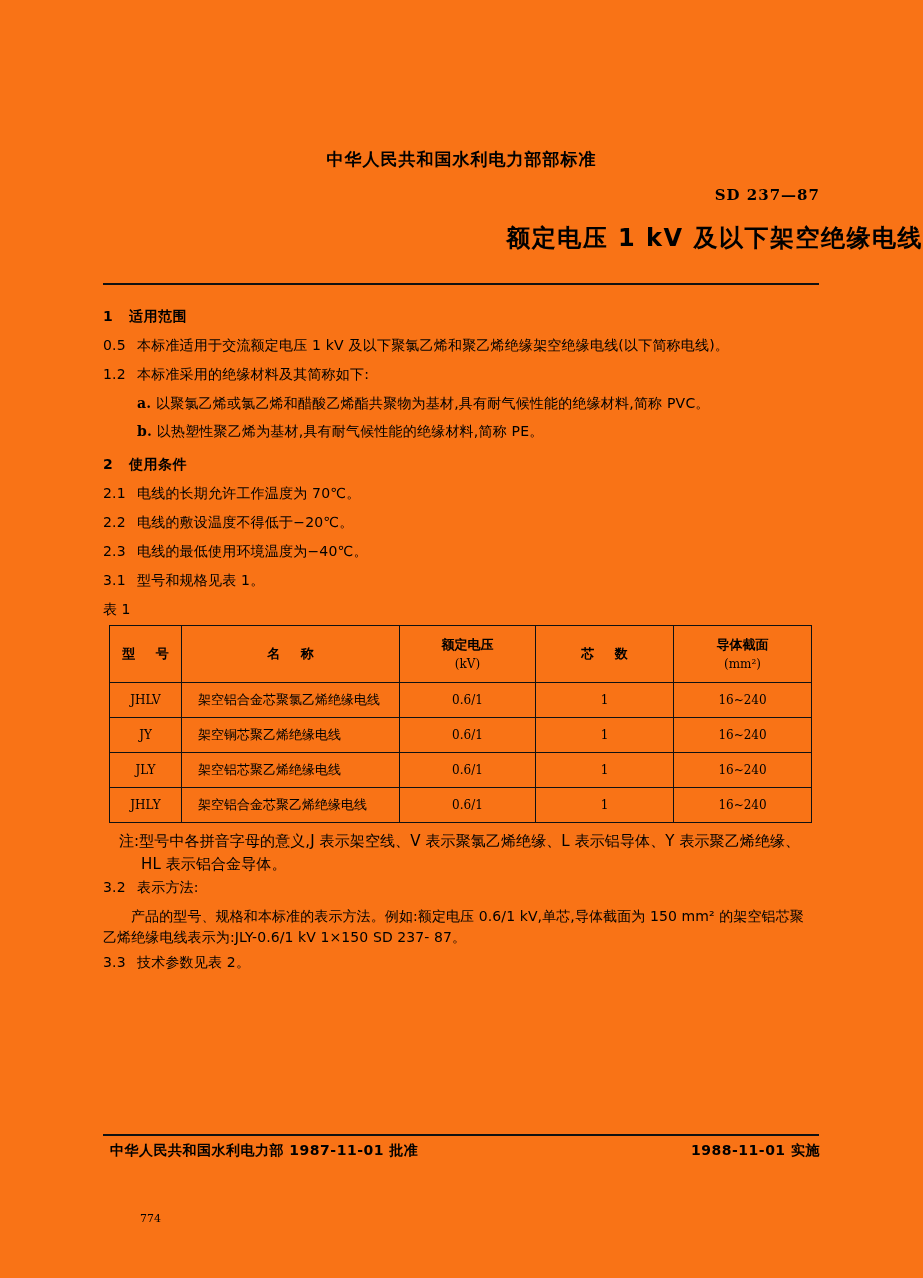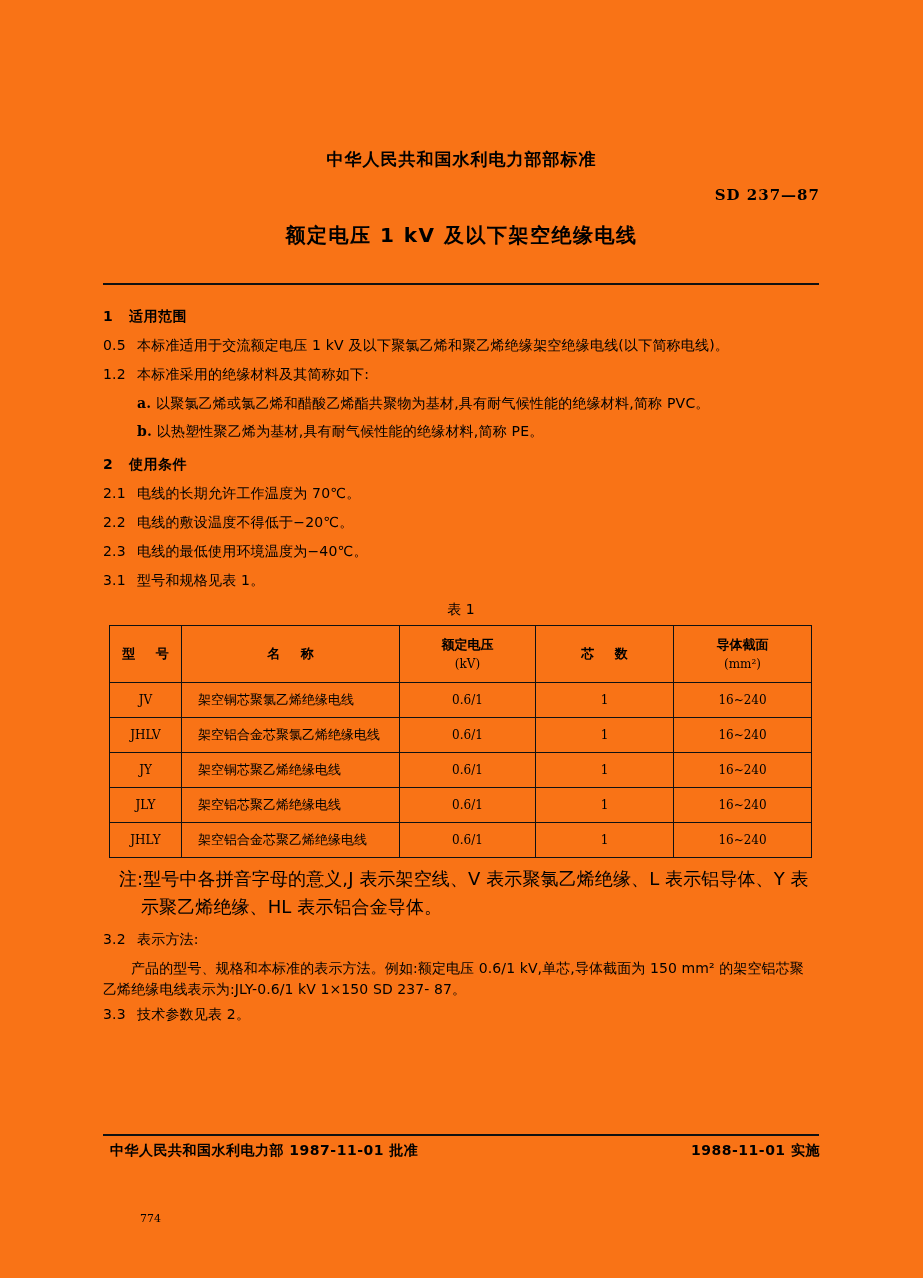--- a/index.html
+++ b/index.html
@@ -37,22 +37,22 @@
     font-size: 15px;
     font-weight: bold;
     letter-spacing: 1px;
     font-family: "DejaVu Serif", "Liberation Serif", serif;
   }
   .hdr-title {
     position: absolute;
     left: 0;
     top: 222px;
     width: 923px;
-    text-align: center;
-    font-size: 20px;
+    text-align: right;
+    font-size: 24px;
     font-weight: bold;
     letter-spacing: 1.5px;
   }
 
   .rule-top {
     position: absolute;
     left: 103px;
     top: 283px;
     width: 716px;
     height: 2px;
@@ -103,21 +103,21 @@
     letter-spacing: 0.2px;
   }
   .sub .lbl {
     font-weight: bold;
     font-family: "DejaVu Serif", "Liberation Serif", serif;
   }
   .gap-sec { margin-top: 14px; }
 
   
   .tbl-caption {
-    text-align: center;
+    text-align: left;
     font-size: 14px;
     margin: 10px 0 6px 0;
   }
   table.spec {
     border-collapse: collapse;
     width: 702px;
     margin: 0 0 0 6px;
     table-layout: fixed;
     padding-left: 7px;
   }
@@ -150,23 +150,23 @@
     font-size: 12px;
   }
   .col1 { width: 72px; }
   .col2 { width: 218px; }
   .col3 { width: 136px; }
   .col4 { width: 138px; }
   .col5 { width: 138px; }
   .sp { letter-spacing: 8px; padding-left: 8px; }
 
   .note {
-    font-size: 18px;
+    font-size: 15px;
     line-height: 1.55;
-    margin: 7px 0 8px 0;
+    margin: 7px 0 0 0;
     padding-left: 38px;
     text-indent: -22px;
     letter-spacing: 0.1px;
   }
   .para-indent {
     font-size: 14px;
     line-height: 1.55;
     margin: 0 12px 3px 0;
     text-indent: 28px;
     letter-spacing: 0.1px;
@@ -279,27 +279,20 @@
             <span class="sp">芯    数</span>
           </th>
           <th>
             <span>导体截面</span>
             <span class="u">(mm²)</span>
           </th>
         </tr>
       </thead>
       <tbody>
         <tr>
-          <td class="mono">JV</td>
-          <td class="name">架空铜芯聚氯乙烯绝缘电线</td>
-          <td class="mono">0.6/1</td>
-          <td class="mono">1</td>
-          <td class="mono">16~240</td>
-        </tr>
-        <tr>
           <td class="mono">JHLV</td>
           <td class="name">架空铝合金芯聚氯乙烯绝缘电线</td>
           <td class="mono">0.6/1</td>
           <td class="mono">1</td>
           <td class="mono">16~240</td>
         </tr>
         <tr>
           <td class="mono">JY</td>
           <td class="name">架空铜芯聚乙烯绝缘电线</td>
           <td class="mono">0.6/1</td>

